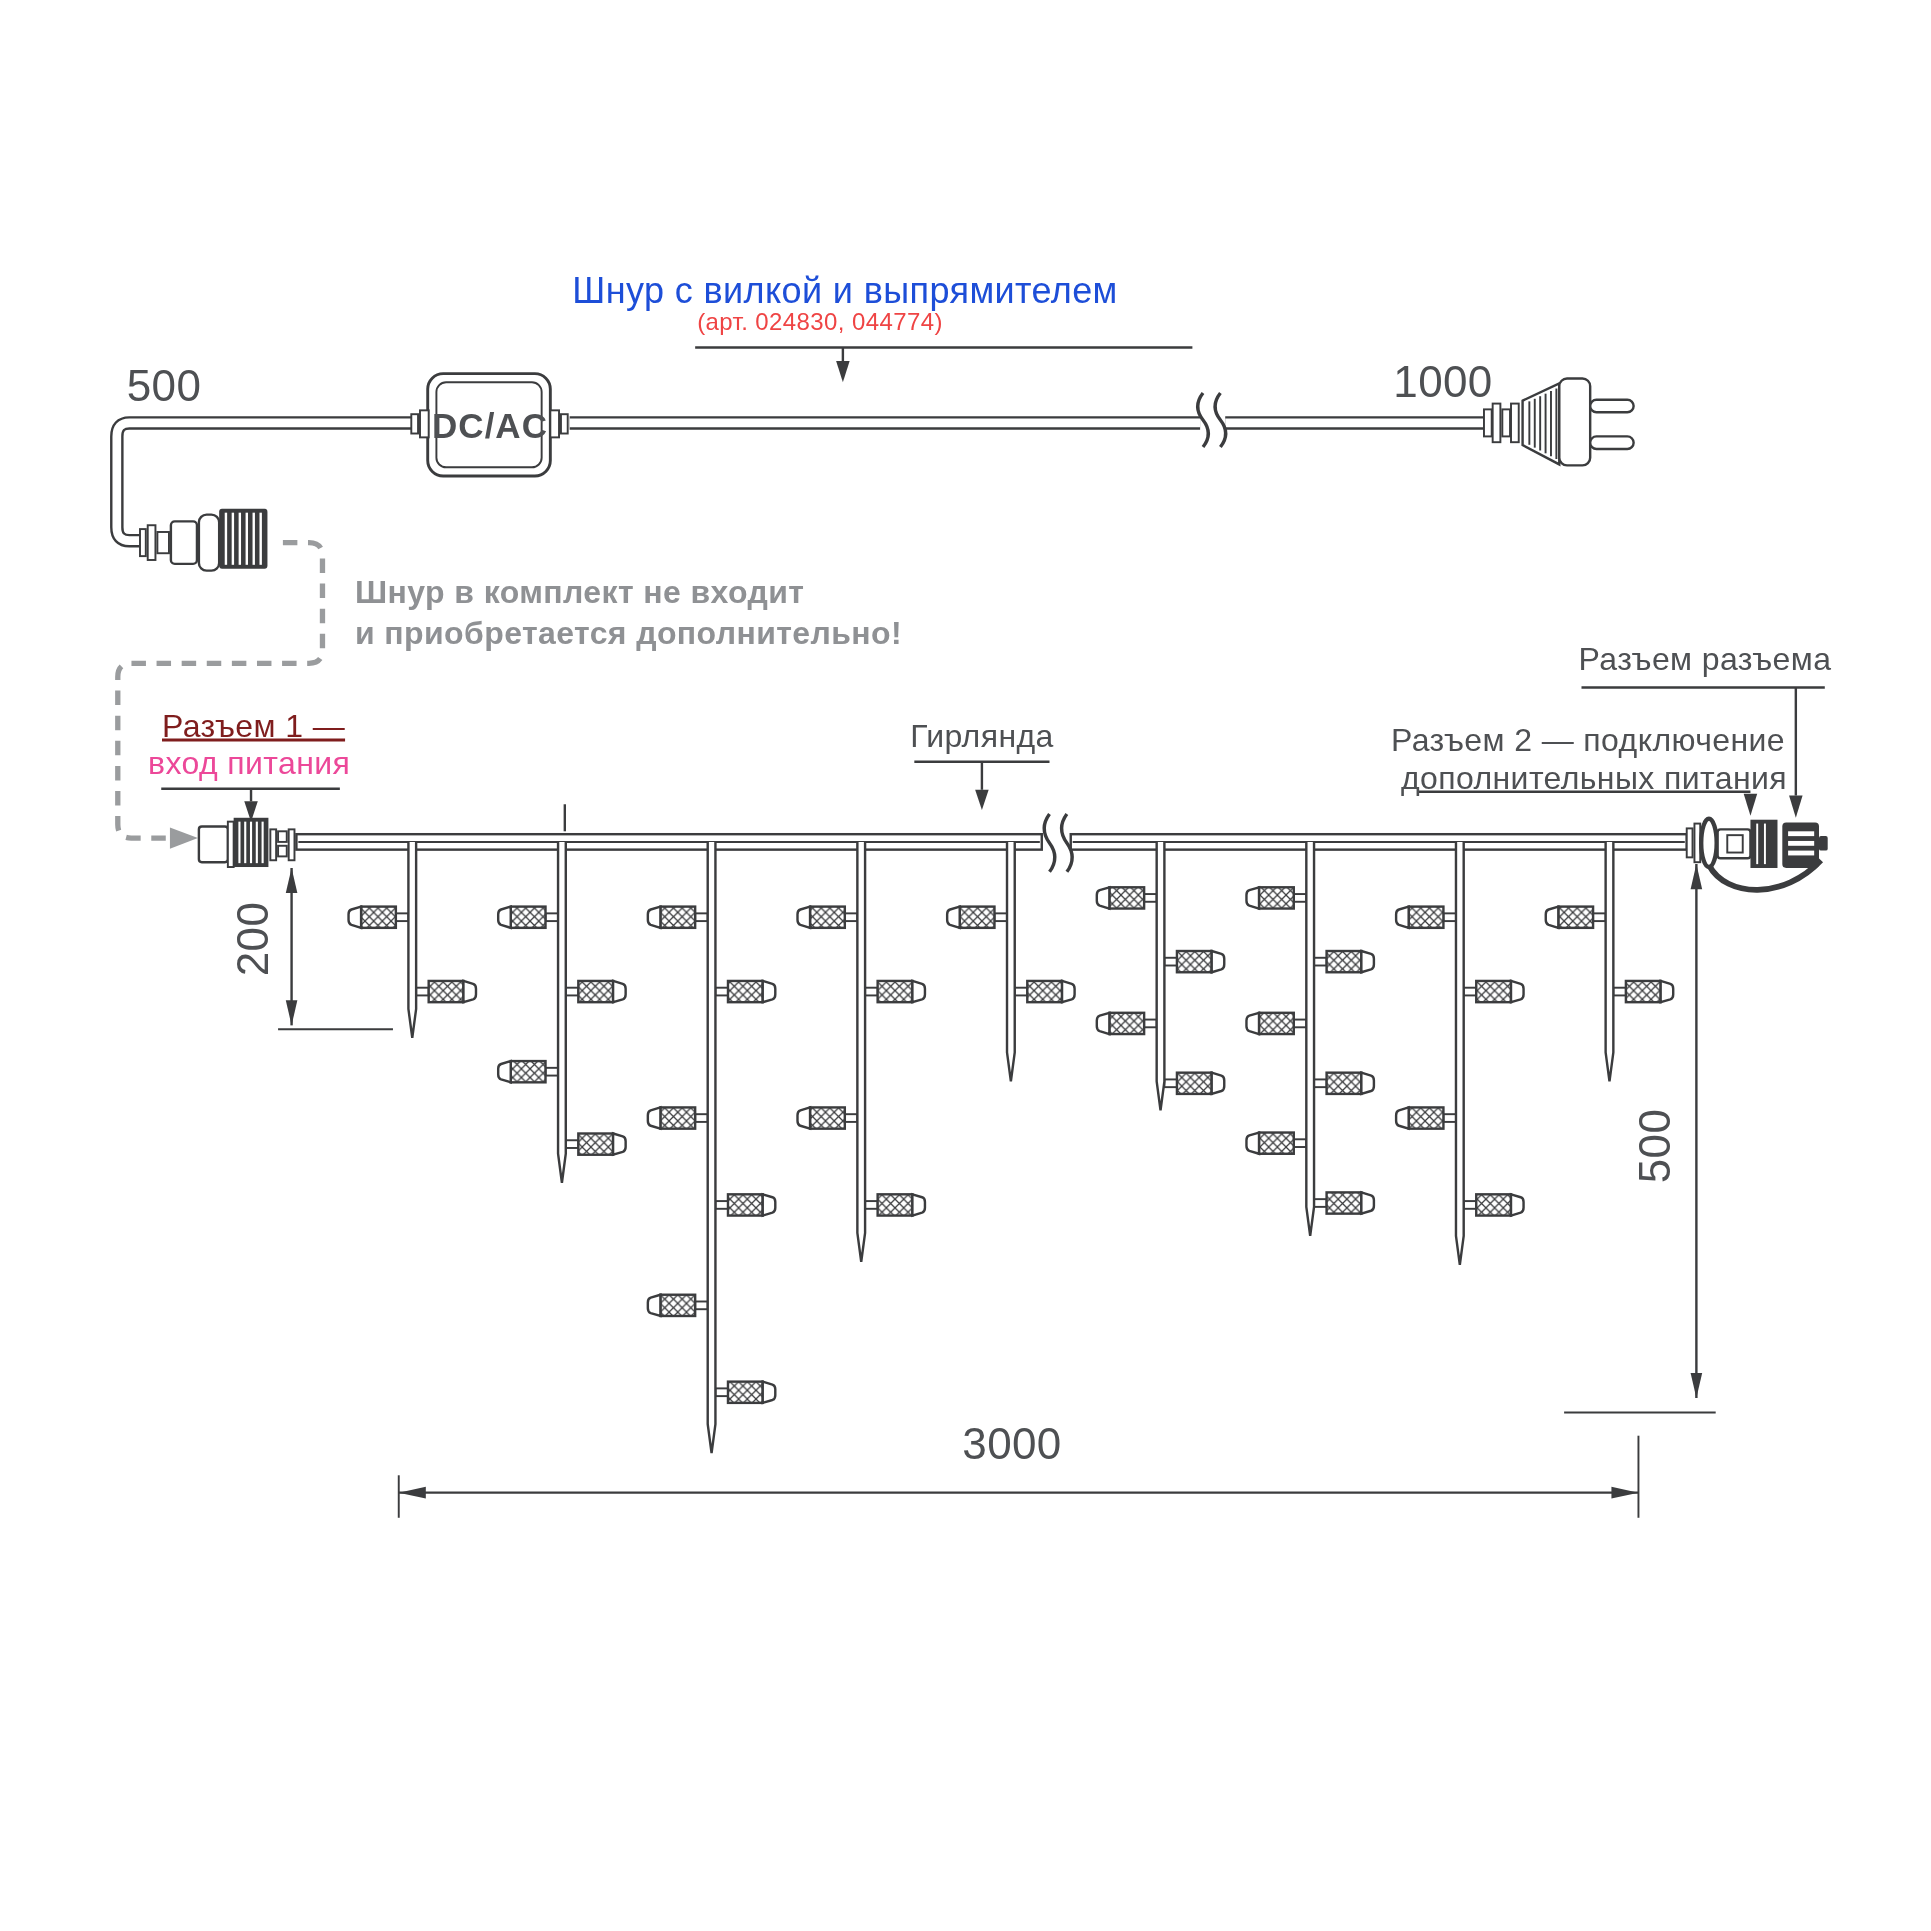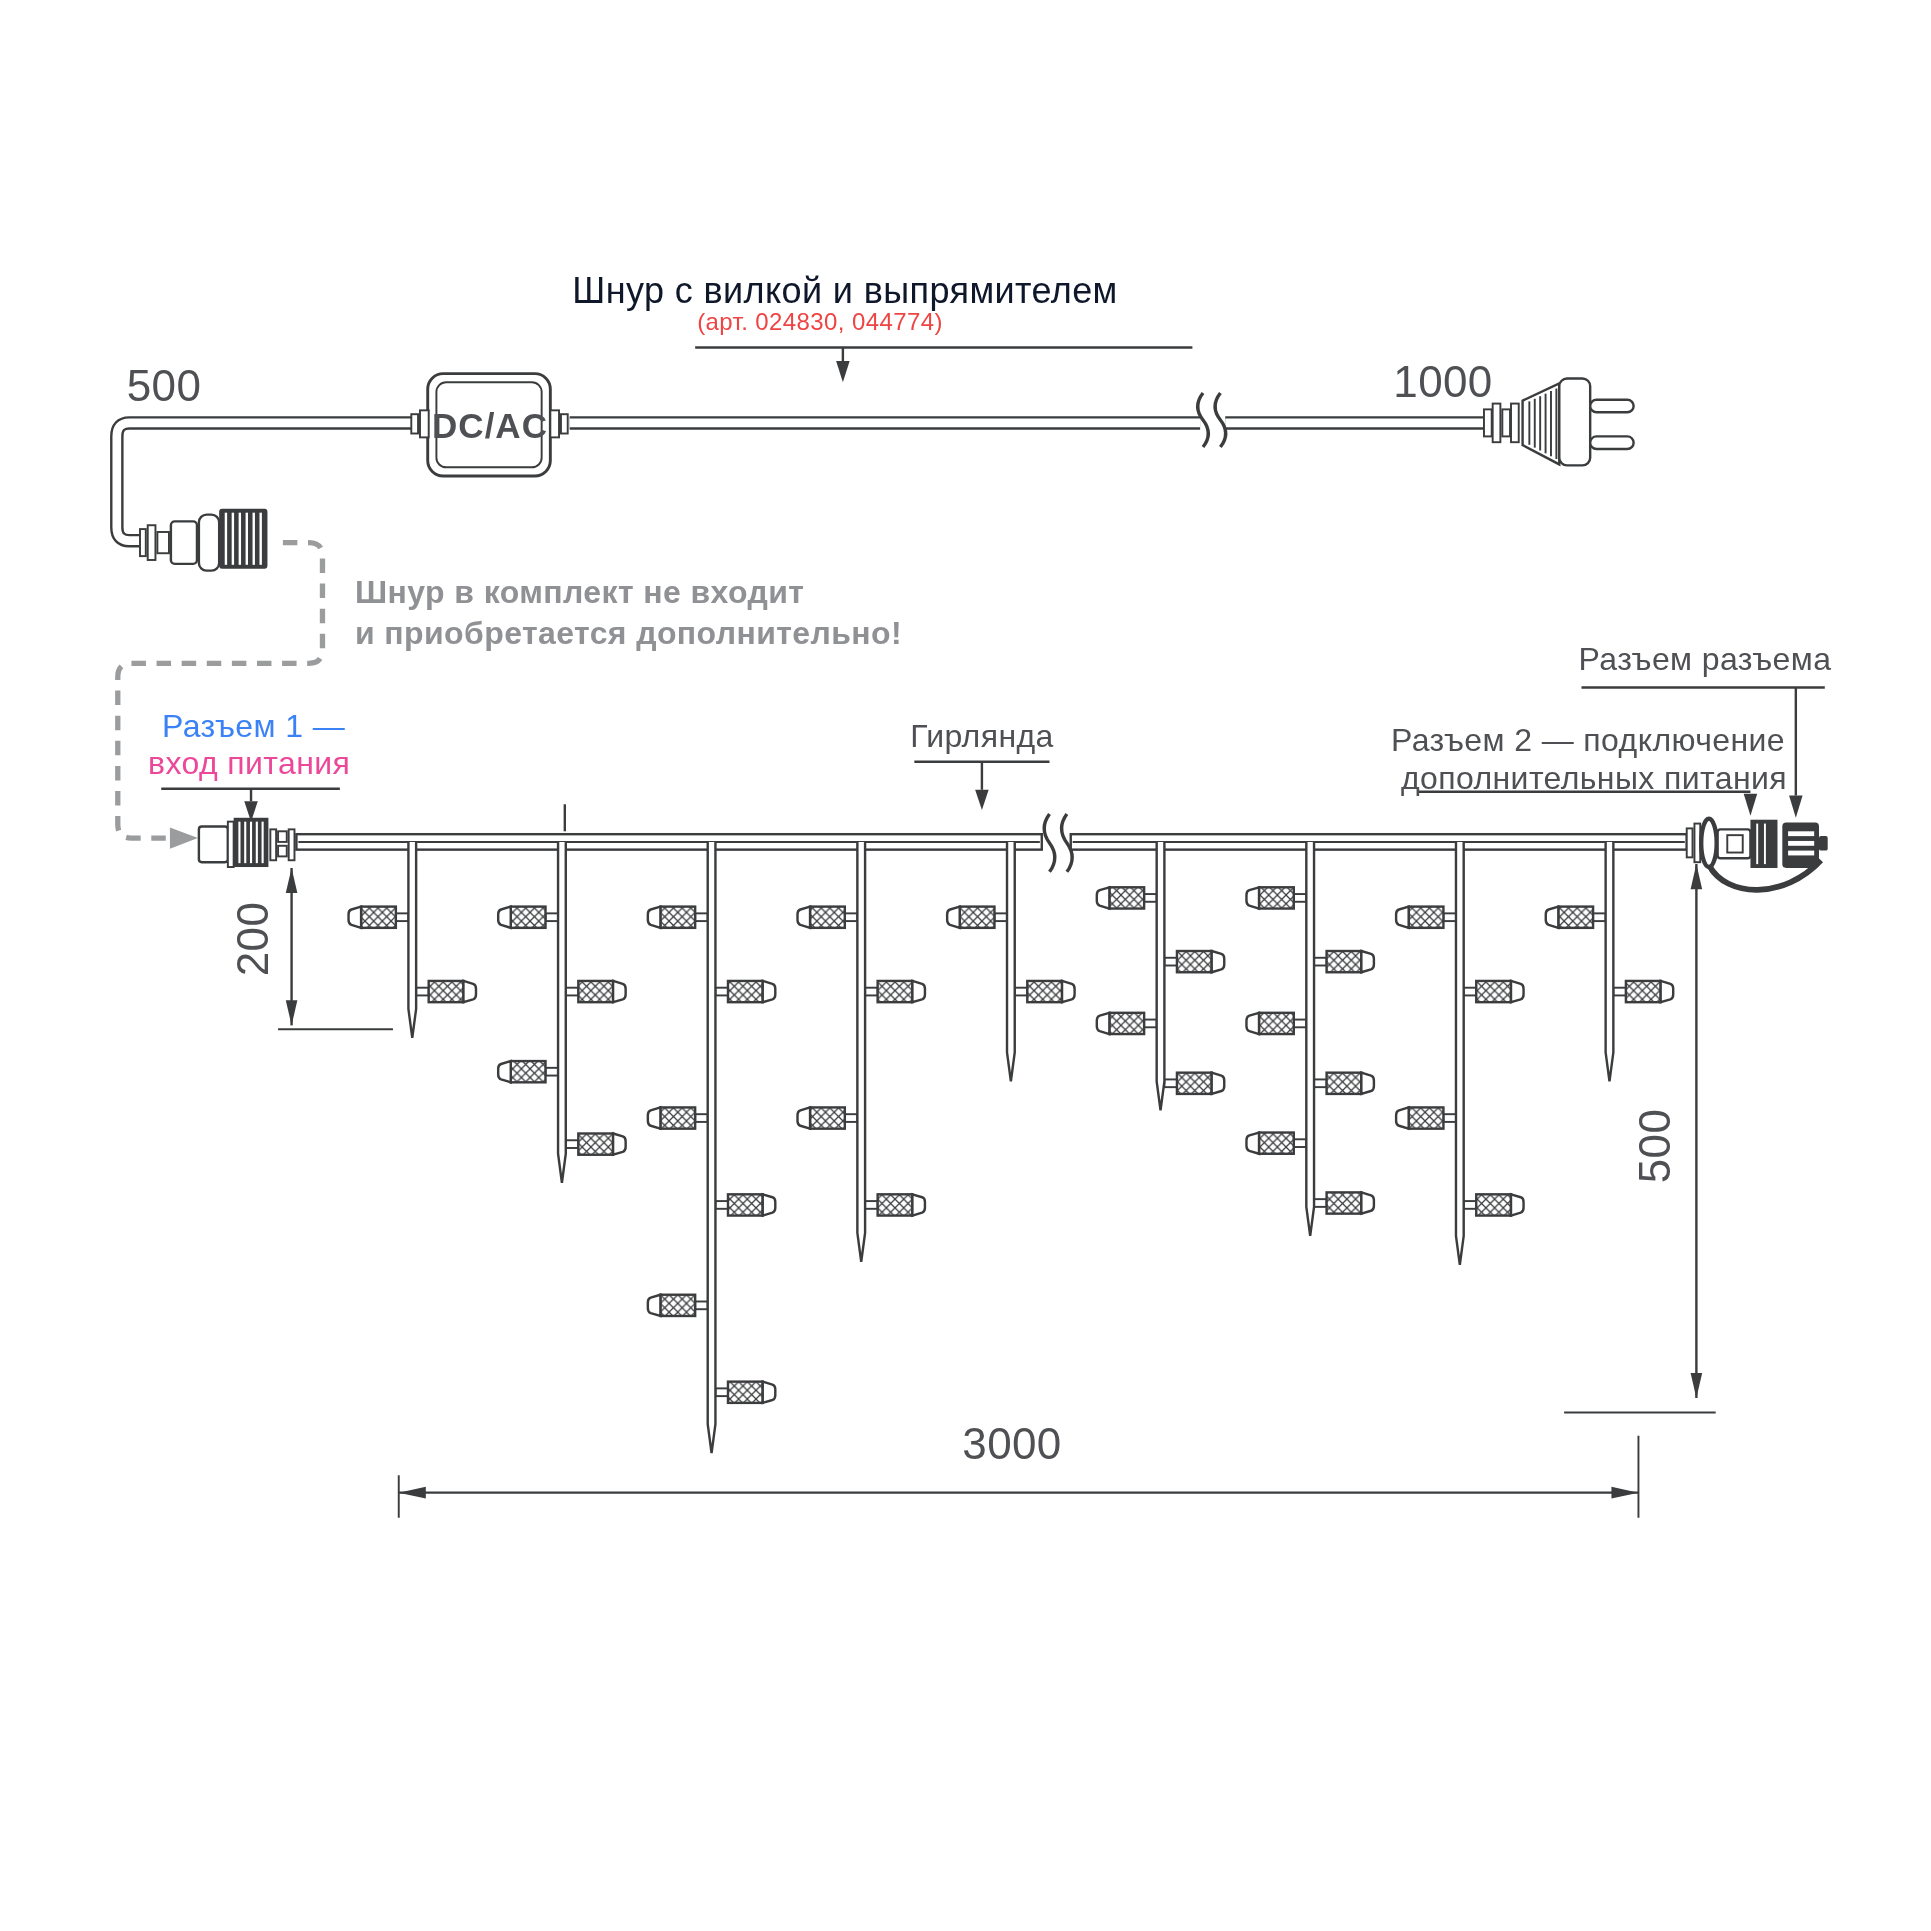--- a/index.html
+++ b/index.html
@@ -270,29 +270,29 @@
       <polygon points="1751,921 1763,921 1757,895" fill="#3b3c3e"></polygon>
       <polygon points="1751,1422 1763,1422 1757,1448" fill="#3b3c3e"></polygon>
       <line x1="1620" y1="1463" x2="1777" y2="1463" stroke="#3b3c3e" stroke-width="2"></line>
       <line x1="413" y1="1546" x2="1697" y2="1546" stroke="#3b3c3e" stroke-width="2.5"></line>
       <polygon points="441,1540 441,1552 413,1546" fill="#3b3c3e"></polygon>
       <polygon points="1669,1540 1669,1552 1697,1546" fill="#3b3c3e"></polygon>
       <line x1="413" y1="1528" x2="413" y2="1572" stroke="#3b3c3e" stroke-width="2"></line>
       <line x1="1697" y1="1487" x2="1697" y2="1572" stroke="#3b3c3e" stroke-width="2"></line>
     </svg>
 
-  <div class="lbl t37" style="left: 845px; top: 291px; color: #0f172a;">Шнур с вилкой и выпрямителем</div>
+  <div class="lbl t37" style="left: 845px; top: 291px; color: #1d4ed8;">Шнур с вилкой и выпрямителем</div>
   <div class="lbl t25" style="left: 820px; top: 322px; color: #ef4444;">(арт. 024830, 044774)</div>
   <div class="lbl t44" style="left: 164px; top: 386px; color: rgb(78, 80, 83);">500</div>
   <div class="lbl t44" style="left: 1443px; top: 382px; color: rgb(78, 80, 83);">1000</div>
   <div class="lbl boxlbl" style="left: 490px; top: 426px; color: rgb(78, 80, 83);">DC/AC</div>
   <div class="lbl la t33 note" style="left: 355px; top: 633px; color: rgb(143, 145, 148);">и приобретается дополнительно!</div>
   <div class="lbl la t33 note" style="left: 355px; top: 592px; color: rgb(143, 145, 148);">Шнур в комплект не входит</div>
 
-  <div class="lbl la t33" style="left: 162px; top: 726px; color: #3b82f6;">Разъем 1 —</div>
+  <div class="lbl la t33" style="left: 162px; top: 726px; color: #7f1d1d; text-decoration: underline;">Разъем 1 —</div>
   <div class="lbl la t33" style="left: 148px; top: 763px; color: #ec4899;">вход питания</div>
   <div class="lbl t33" style="left: 982px; top: 736px; color: rgb(78, 80, 83);">Гирлянда</div>
   <div class="lbl t33" style="left: 1588px; top: 740px; color: rgb(78, 80, 83);">Разъем 2 — подключение</div>
   <div class="lbl t33" style="left: 1594px; top: 778px; color: rgb(78, 80, 83);">дополнительных питания</div>
   <div class="lbl t33" style="left: 1705px; top: 659px; color: rgb(78, 80, 83);">Разъем разъема</div>
 
   <div class="lbl rot t44" style="left: 253px; top: 939px; color: rgb(78, 80, 83);">200</div>
   <div class="lbl rot t44" style="left: 1655px; top: 1146px; color: rgb(78, 80, 83);">500</div>
   <div class="lbl t44" style="left: 1012px; top: 1444px; color: rgb(78, 80, 83);">3000</div>
 </div>

